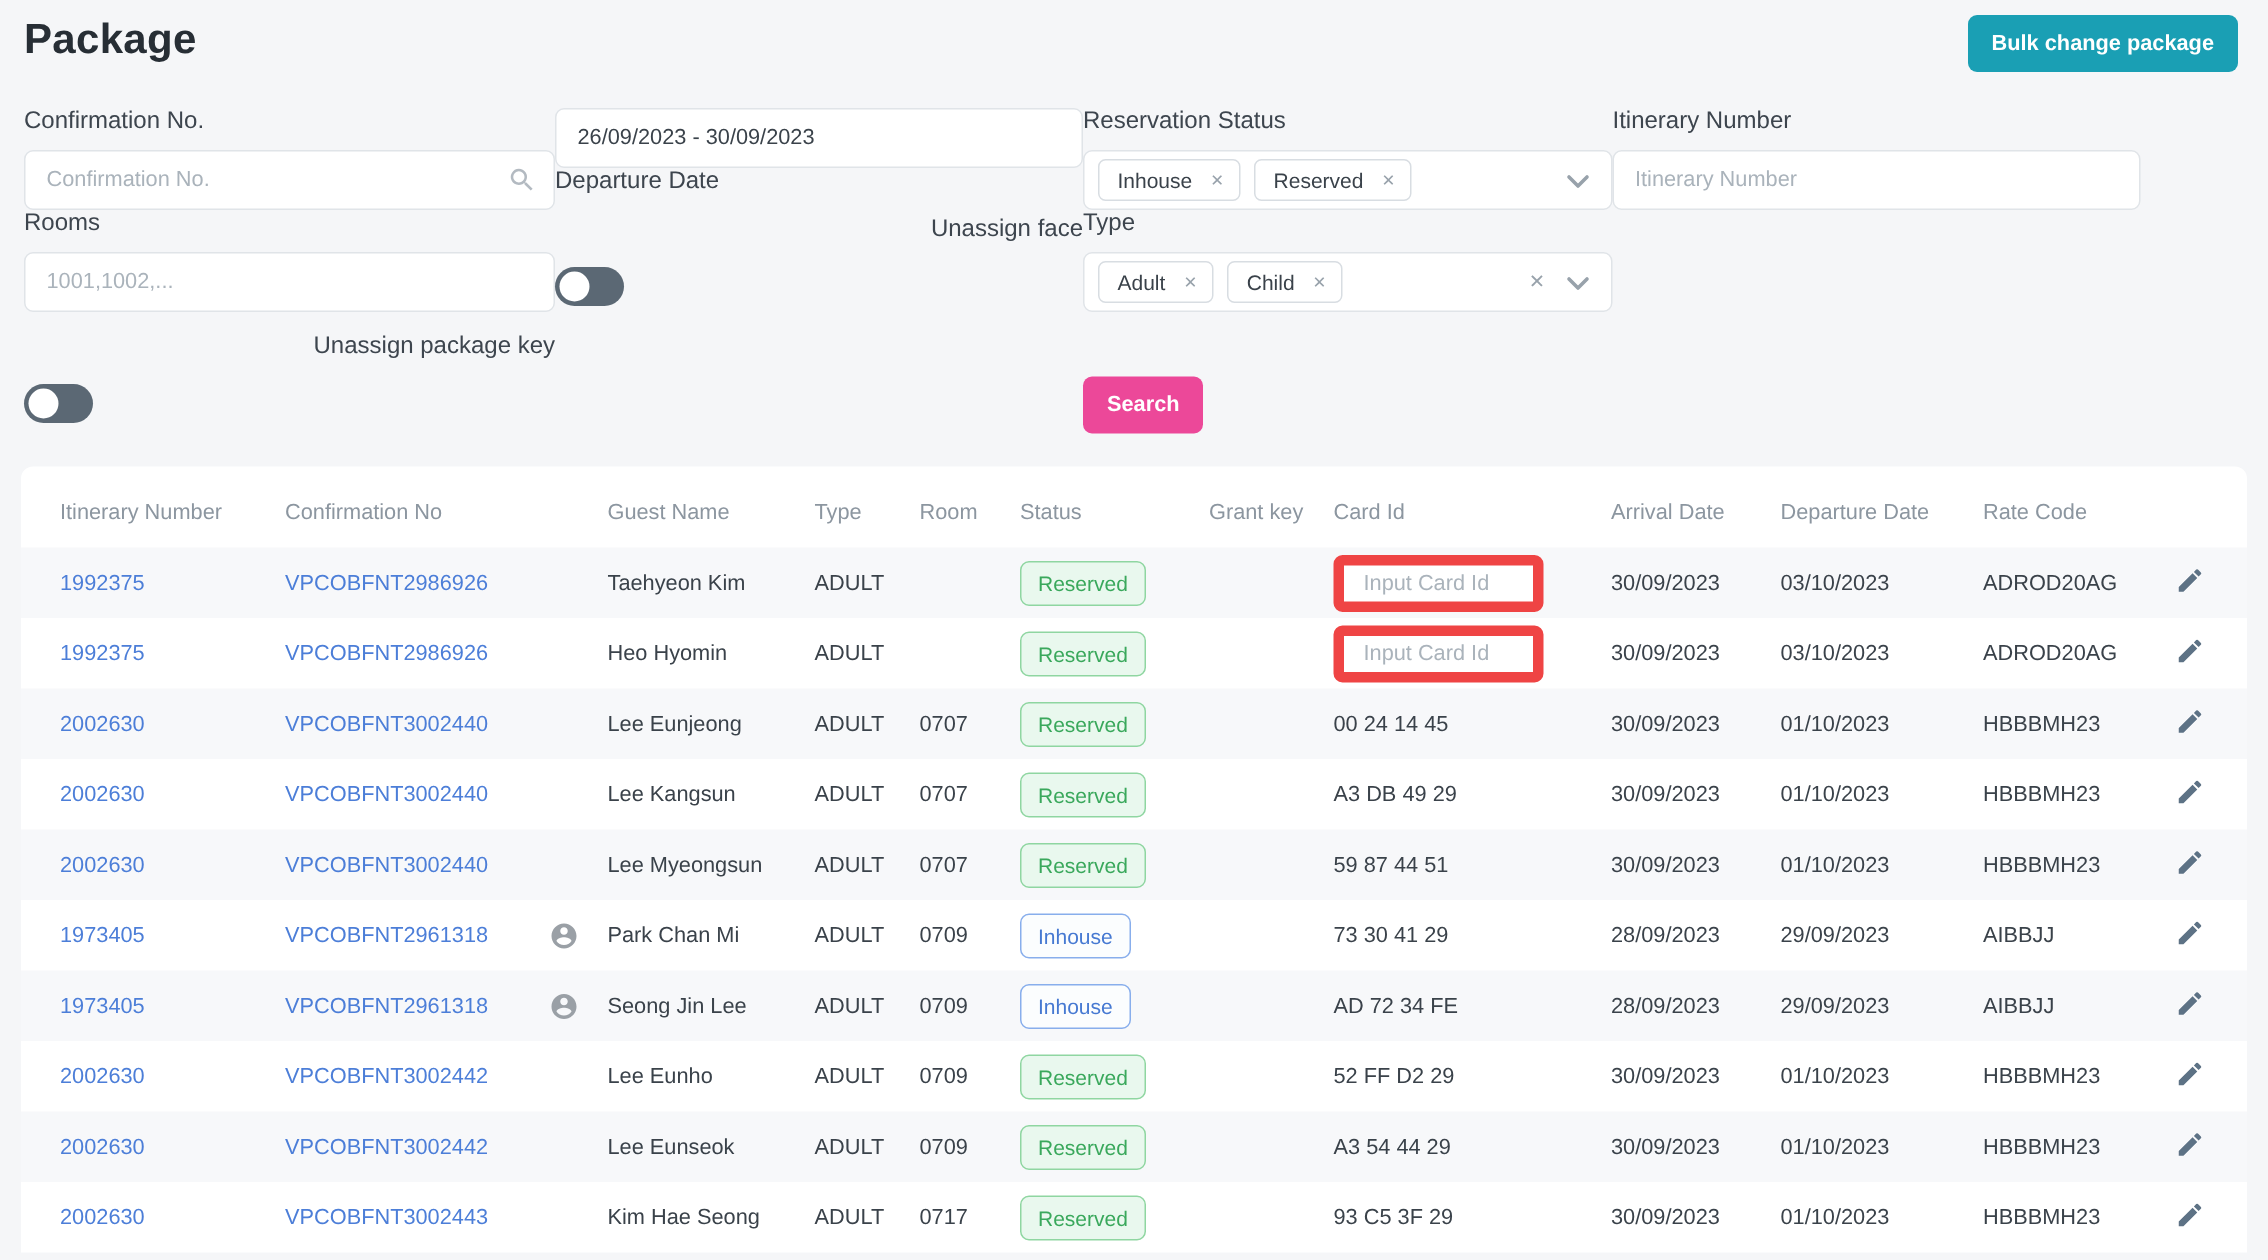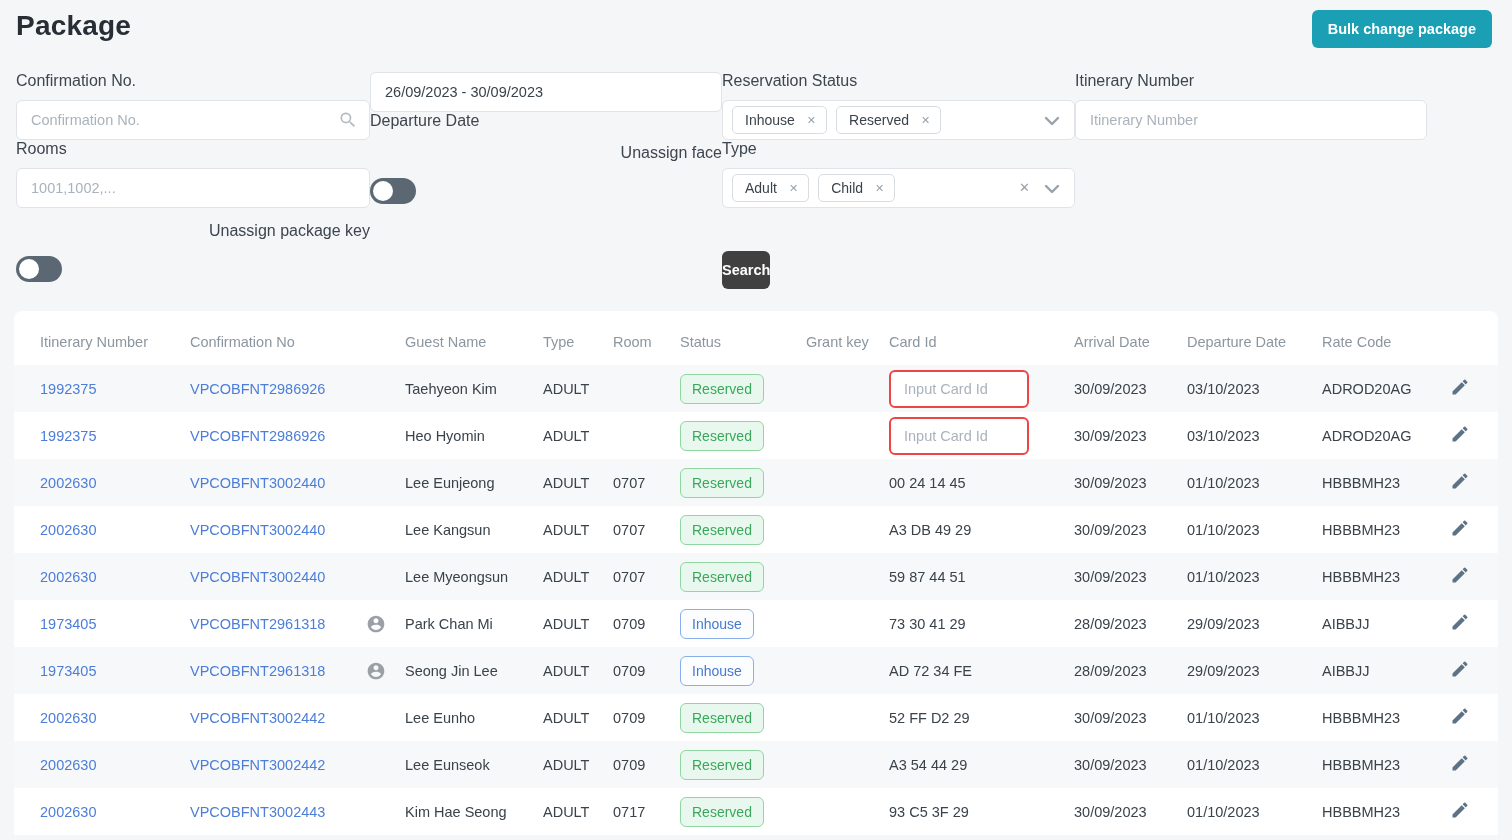--- a/index.html
+++ b/index.html
@@ -38,22 +38,22 @@
     background:#fff; border:1px solid #d8dde2; border-radius:5px; font-size:14px; color:#3a424a;
   }
   .chip-x { color:#98a2ab; font-size:11px; cursor:pointer; }
   .sel-clear { position:absolute; right:44px; top:11px; color:#98a2ab; font-size:13px; }
   .sel-caret { position:absolute; right:14px; top:13px; }
   .toggle {
     width:46px; height:26px; border-radius:13px; background:#5b6874; position:relative; cursor:pointer; margin-top:16px;
   }
   .toggle .knob { position:absolute; left:3px; top:3px; width:20px; height:20px; border-radius:50%; background:#fff; }
   .search-btn {
-    margin-top:43px; background:#404040; color:#fff; border:none; border-radius:6px;
-    font-family:inherit; font-size:14.5px; font-weight:700; padding:11px 0; cursor:pointer;
+    margin-top:43px; background:#ec4899; color:#fff; border:none; border-radius:6px;
+    font-family:inherit; font-size:14.5px; font-weight:700; padding:11px 16px; cursor:pointer;
   }
   
   .panel {
     margin:22px 14px 0 14px; background:#fff; border-radius:8px 8px 0 0; overflow:hidden;
   }
   .thead, .trow {
     display:grid;
     grid-template-columns:150px 176px 39px 138px 70px 67px 126px 83px 185px 113px 135px 102px 48px;
     align-items:center; padding:0 26px;
   }
@@ -61,21 +61,21 @@
   .trow { height:47px; font-size:14.5px; color:#3a424a; }
   .trow.stripe { background:#f7f8fa; }
   .tlink { color:#4c7ed8; text-decoration:none; font-size:14.5px; cursor:pointer; }
   .avatar-cell svg { display:block; }
   .badge {
     display:inline-block; padding:6px 11px; border-radius:6px; font-size:14px; line-height:16px;
   }
   .badge.reserved { color:#3aa85c; border:1px solid #8fd6a1; background:#e9f8ee; }
   .badge.inhouse { color:#4679d2; border:1px solid #88aeec; background:#fbfdfe; }
   .card-input {
-    width:140px; height:38px; background:#fff; border:2px solid #ef4444; border-radius:6px;
+    width:140px; height:38px; background:#fff; border:7px solid #ef4444; border-radius:6px;
     font-family:inherit; font-size:14.5px; padding:0 13px; outline:none; color:#3a424a;
   }
   .card-input::placeholder { color:#aab3bb; }
   .edit-cell { display:flex; justify-content:flex-end; }
   .edit-btn { background:none; border:none; cursor:pointer; padding:2px; }
 </style>
 </head>
 <body>
 
 <div class="topbar">

